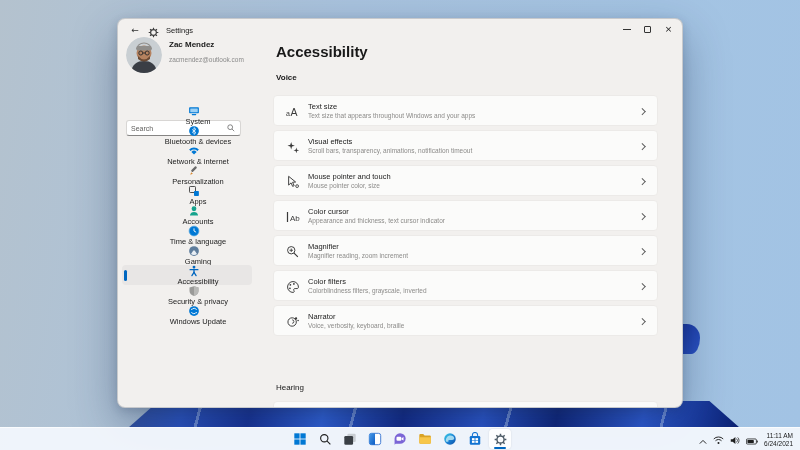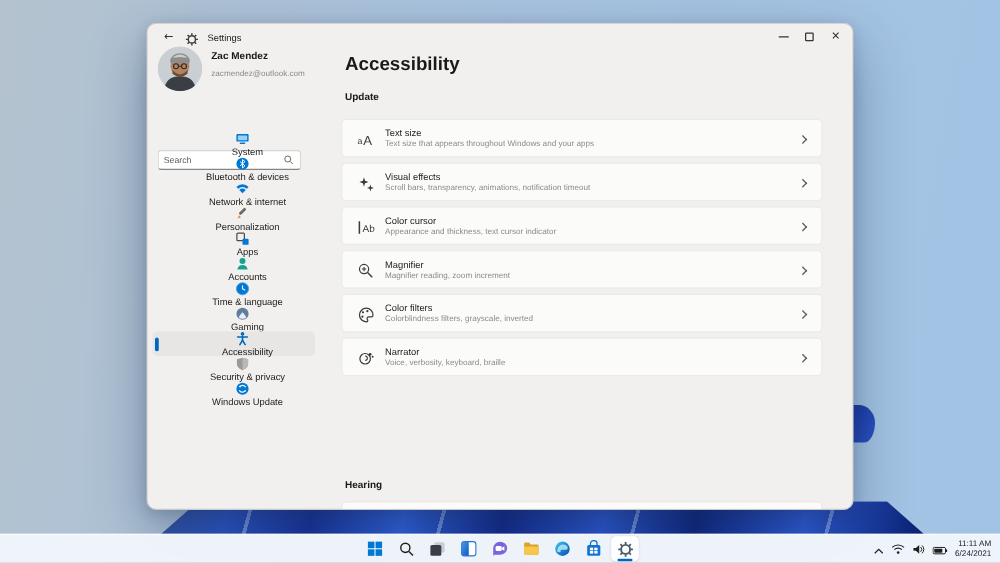--- a/index.html
+++ b/index.html
@@ -61,21 +61,21 @@
   .section-label-vision { position:absolute; left:158px; top:54px; font-size:8px; font-weight:700; color:#191919; }
   .cards { position:absolute; left:155px; top:76px; width:385px; }
   .card { position:relative; height:31px; margin-bottom:4px; background:#fbfbfa;
     border:1px solid #eceae8; border-radius:4px; }
   .card-ic { position:absolute; left:10px; top:7px; width:18px; height:18px;
     display:flex; align-items:center; justify-content:center; }
   .card-title { position:absolute; left:34px; top:5.5px; font-size:7.5px; color:#1c1c1c; }
   .card-sub { position:absolute; left:34px; top:16px; font-size:6.5px; color:#8c8b89; }
   .chev { position:absolute; right:13px; top:13px; width:4.5px; height:4.5px;
     border-top:1.1px solid #5c5c5c; border-right:1.1px solid #5c5c5c; transform:rotate(45deg); }
-  .section-label-hearing { position:absolute; left:158px; top:364px; font-size:8px; font-weight:700; color:#191919; }
+  .section-label-hearing { position:absolute; left:158px; top:364px; font-size:8px; font-weight:400; color:#191919; }
   .card-partial { position:absolute; left:155px; top:382px; width:385px; height:30px;
     background:#fbfbfa; border:1px solid #eceae8; border-radius:4px; }
 
   
   .taskbar { position:absolute; left:0; top:427px; width:800px; height:23px; z-index:3;
     background:rgba(241,246,252,.96); border-top:1px solid rgba(255,255,255,.7);
     display:flex; align-items:center; }
   .tb-center { position:absolute; left:50%; transform:translateX(-50%); display:flex; align-items:center; gap:3px; }
   .tb-item { position:relative; width:22px; height:20px; border-radius:4px;
     display:flex; align-items:center; justify-content:center; }
@@ -266,21 +266,21 @@
             </g>
             <path d="M11.8 9.8 l-1.8 -0.4 1.2 2 Z" fill="#fff"></path>
             <path d="M4.2 6.2 l1.8 0.4 -1.2 -2 Z" fill="#fff"></path>
           </svg>
         </span>
       <span class="nav-label">Windows Update</span>
     </div>
   </div>
 
   <div class="page-title">Accessibility</div>
-  <div class="section-label-vision">Update</div>
+  <div class="section-label-vision">Voice</div>
 
   <div class="cards">
 
     <div class="card">
       <span class="card-ic">
           <svg width="16" height="16" viewBox="0 0 16 16">
             <text x="1" y="11.5" font-size="7" fill="#3a3a3a" font-family="Liberation Sans, sans-serif">a</text>
             <text x="5.5" y="12" font-size="10.5" fill="#3a3a3a" font-family="Liberation Sans, sans-serif">A</text>
           </svg>
         </span>
@@ -294,20 +294,31 @@
           <svg width="15" height="15" viewBox="0 0 16 16" fill="#3a3a3a">
             <path d="M5.5 2 L6.4 5 L9.4 6 L6.4 7 L5.5 10 L4.6 7 L1.6 6 L4.6 5 Z"></path>
             <path d="M11 8 L11.7 10.3 L14 11 L11.7 11.7 L11 14 L10.3 11.7 L8 11 L10.3 10.3 Z"></path>
           </svg>
         </span>
       <span class="card-title">Visual effects</span>
       <span class="card-sub">Scroll bars, transparency, animations, notification timeout</span>
       <span class="chev"></span>
     </div>
 
+    <div class="card">
+      <span class="card-ic">
+          <svg width="14" height="14" viewBox="0 0 16 16">
+            <path d="M3 1.5 V11.5 L5.8 9 L7.6 13 L9.3 12.2 L7.5 8.3 L11 8 Z" fill="none" stroke="#3a3a3a" stroke-width="1.1"></path>
+            <circle cx="12.7" cy="12.7" r="1.6" fill="none" stroke="#3a3a3a" stroke-width="1"></circle>
+          </svg>
+        </span>
+      <span class="card-title">Mouse pointer and touch</span>
+      <span class="card-sub">Mouse pointer color, size</span>
+      <span class="chev"></span>
+    </div>
 
     <div class="card">
       <span class="card-ic">
           <svg width="16" height="16" viewBox="0 0 16 16">
             <line x1="2.5" y1="3" x2="2.5" y2="13" stroke="#3a3a3a" stroke-width="1.2"></line>
             <text x="5" y="11.5" font-size="8" fill="#3a3a3a" font-family="Liberation Sans, sans-serif">Ab</text>
           </svg>
         </span>
       <span class="card-title">Color cursor</span>
       <span class="card-sub">Appearance and thickness, text cursor indicator</span>

